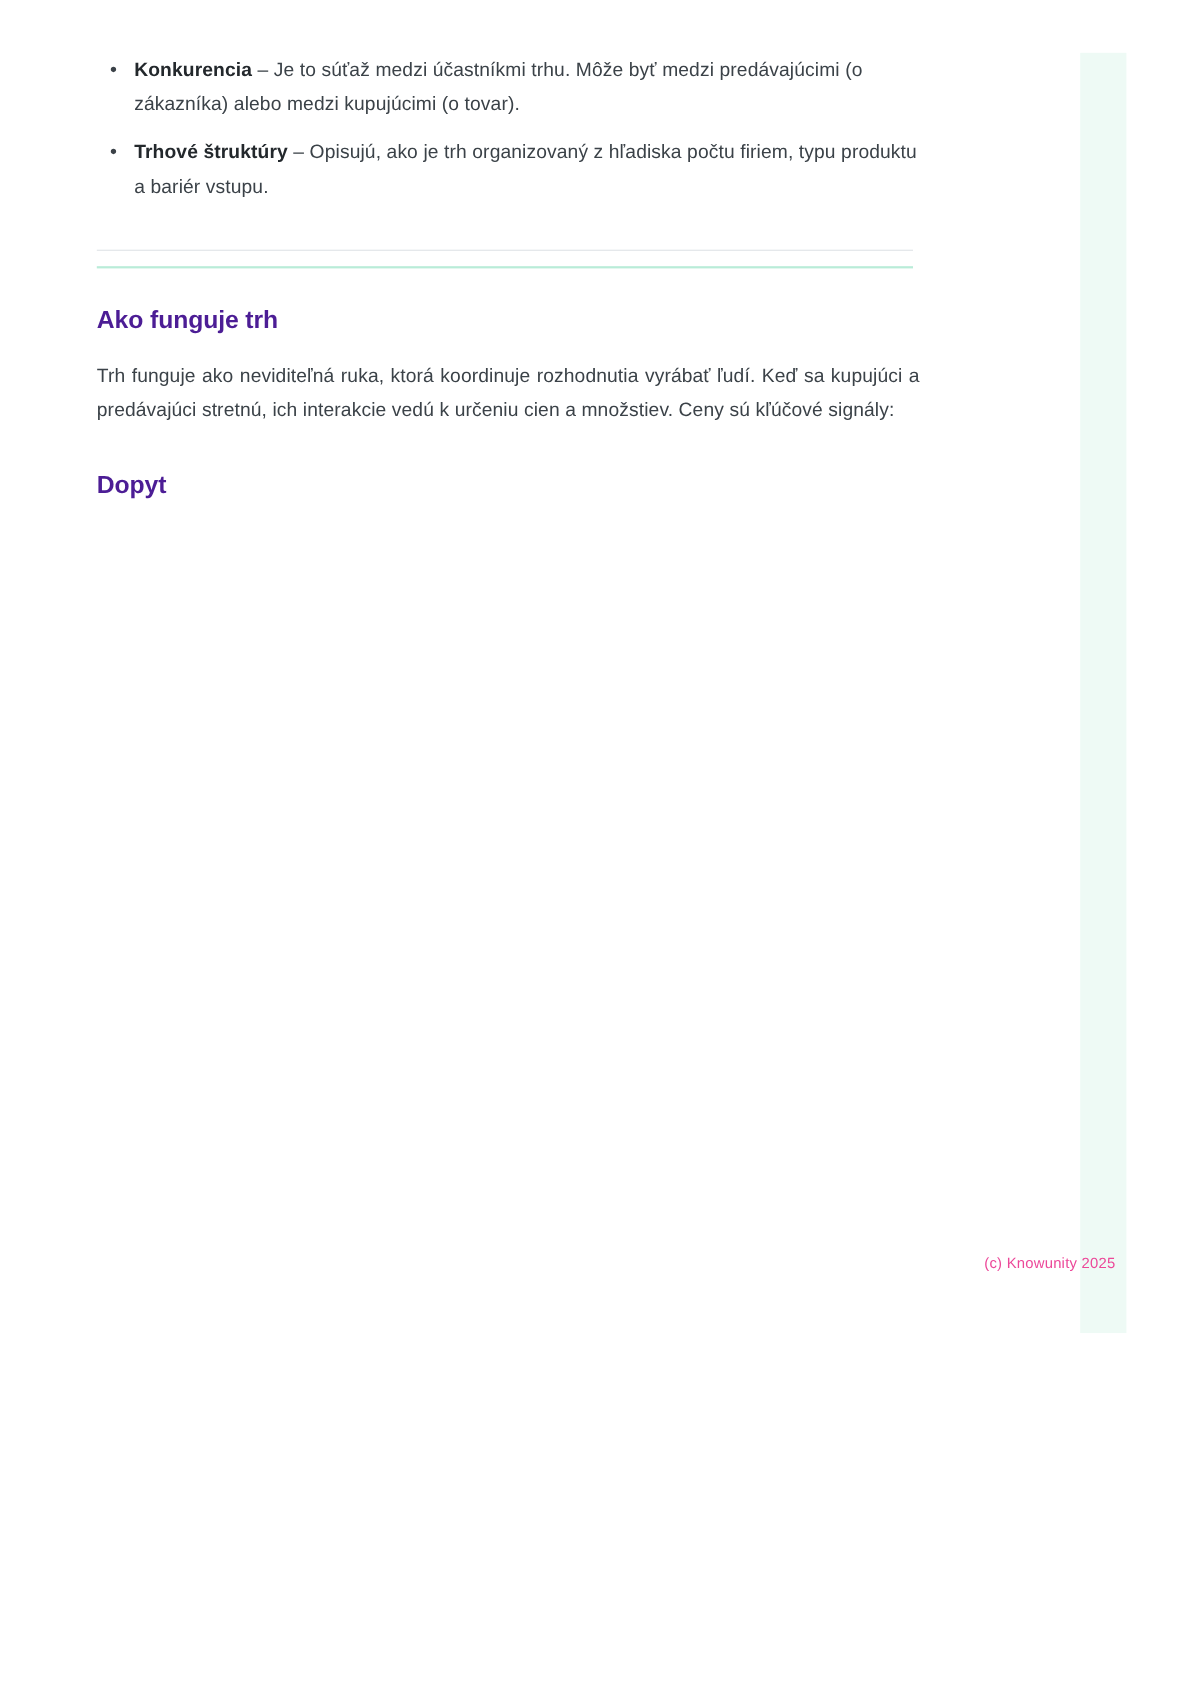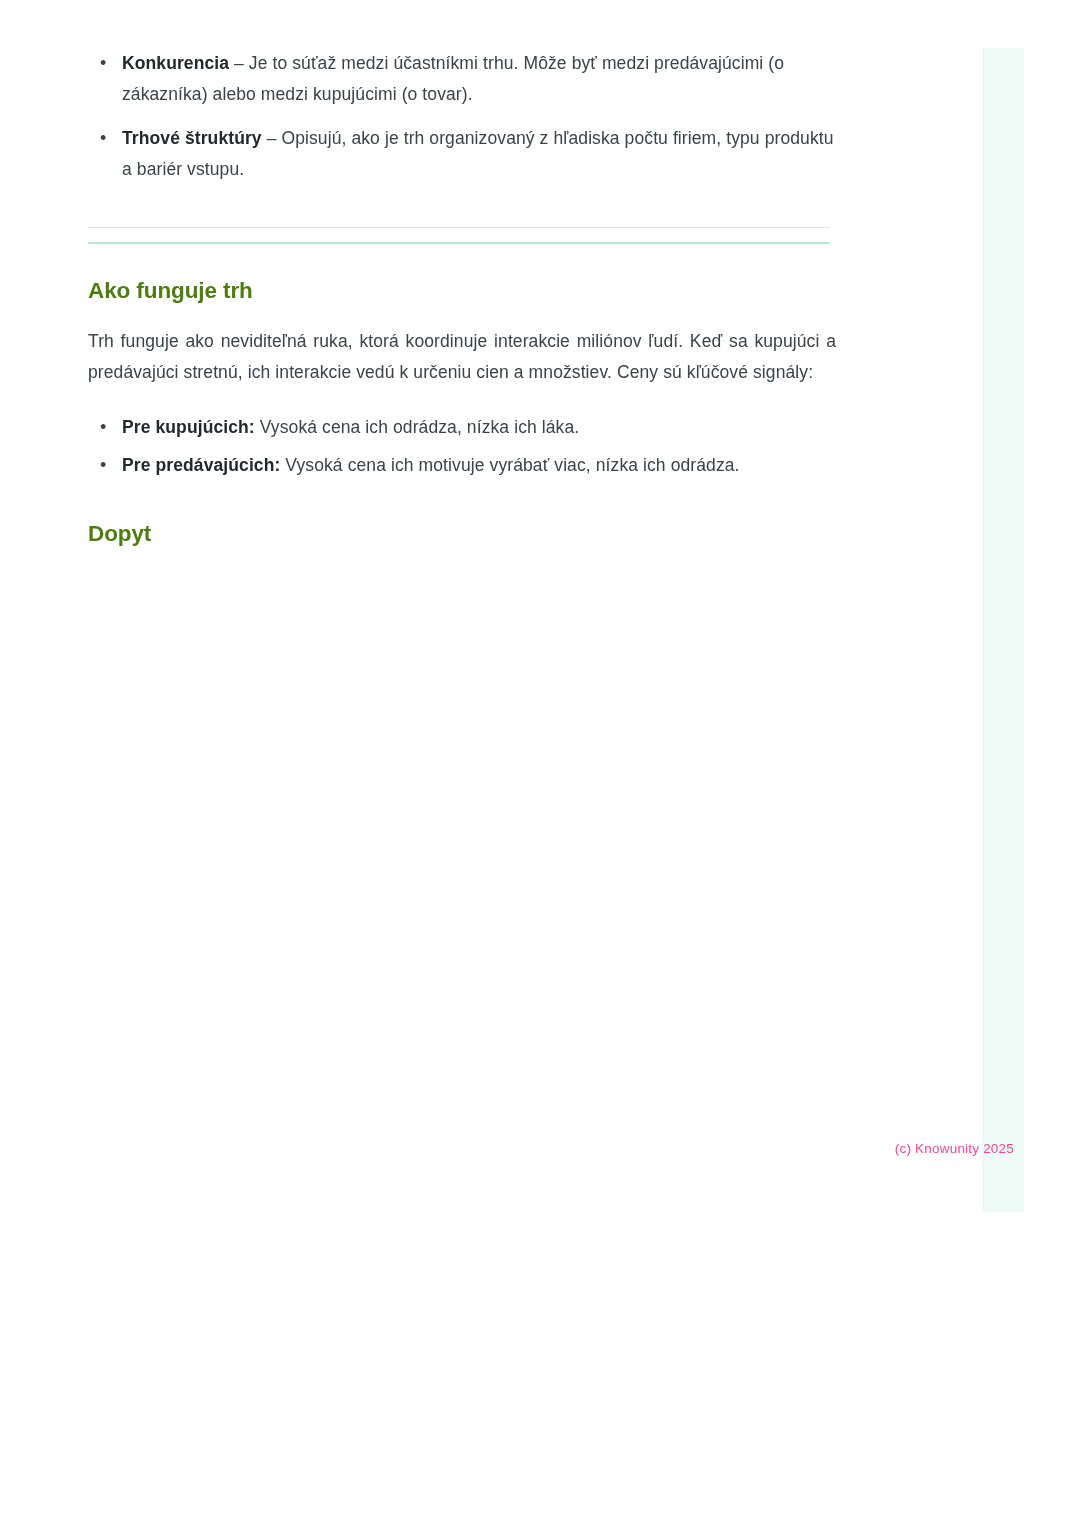--- a/index.html
+++ b/index.html
@@ -80,21 +80,21 @@
   .title-rule {
     border: none;
     border-top: 2px solid #b9ecd8;
     margin: 14px 0 0 0;
     width: 742px;
   }
 
   h3.sub-title {
     font-size: 22.5px;
     font-weight: 700;
-    color: #4d7c0f;
+    color: #4c1d95;
     margin: 34px 0 0 0;
     letter-spacing: -0.1px;
   }
 
   p.body-text {
     font-size: 17.5px;
     line-height: 1.78;
     color: #3b4248;
     margin: 22px 0 0 0;
     text-align: justify;
@@ -141,30 +141,22 @@
         <b>Trhové štruktúry</b><span> – Opisujú, ako je trh organizovaný z hľadiska počtu firiem, typu produktu a bariér vstupu.</span>
       </li>
     </ul>
 
     <hr class="divider">
 
     <hr class="title-rule">
 
     <h3 class="sub-title">Ako funguje trh</h3>
 
-    <p class="body-text">Trh funguje ako neviditeľná ruka, ktorá koordinuje interakcie miliónov ľudí. Keď sa kupujúci a predávajúci stretnú, ich interakcie vedú k určeniu cien a množstiev. Ceny sú kľúčové signály:</p>
+    <p class="body-text">Trh funguje ako neviditeľná ruka, ktorá koordinuje rozhodnutia vyrábať ľudí. Keď sa kupujúci a predávajúci stretnú, ich interakcie vedú k určeniu cien a množstiev. Ceny sú kľúčové signály:</p>
 
-    <ul class="bullets mid-list">
-      <li>
-        <b>Pre kupujúcich:</b><span> Vysoká cena ich odrádza, nízka ich láka.</span>
-      </li>
-      <li>
-        <b>Pre predávajúcich:</b><span> Vysoká cena ich motivuje vyrábať viac, nízka ich odrádza.</span>
-      </li>
-    </ul>
 
     <h3 class="sub-title dopyt">Dopyt</h3>
 
 
   </div>
 
   <div class="footer">(c) Knowunity 2025</div>
 
 </div>
 

